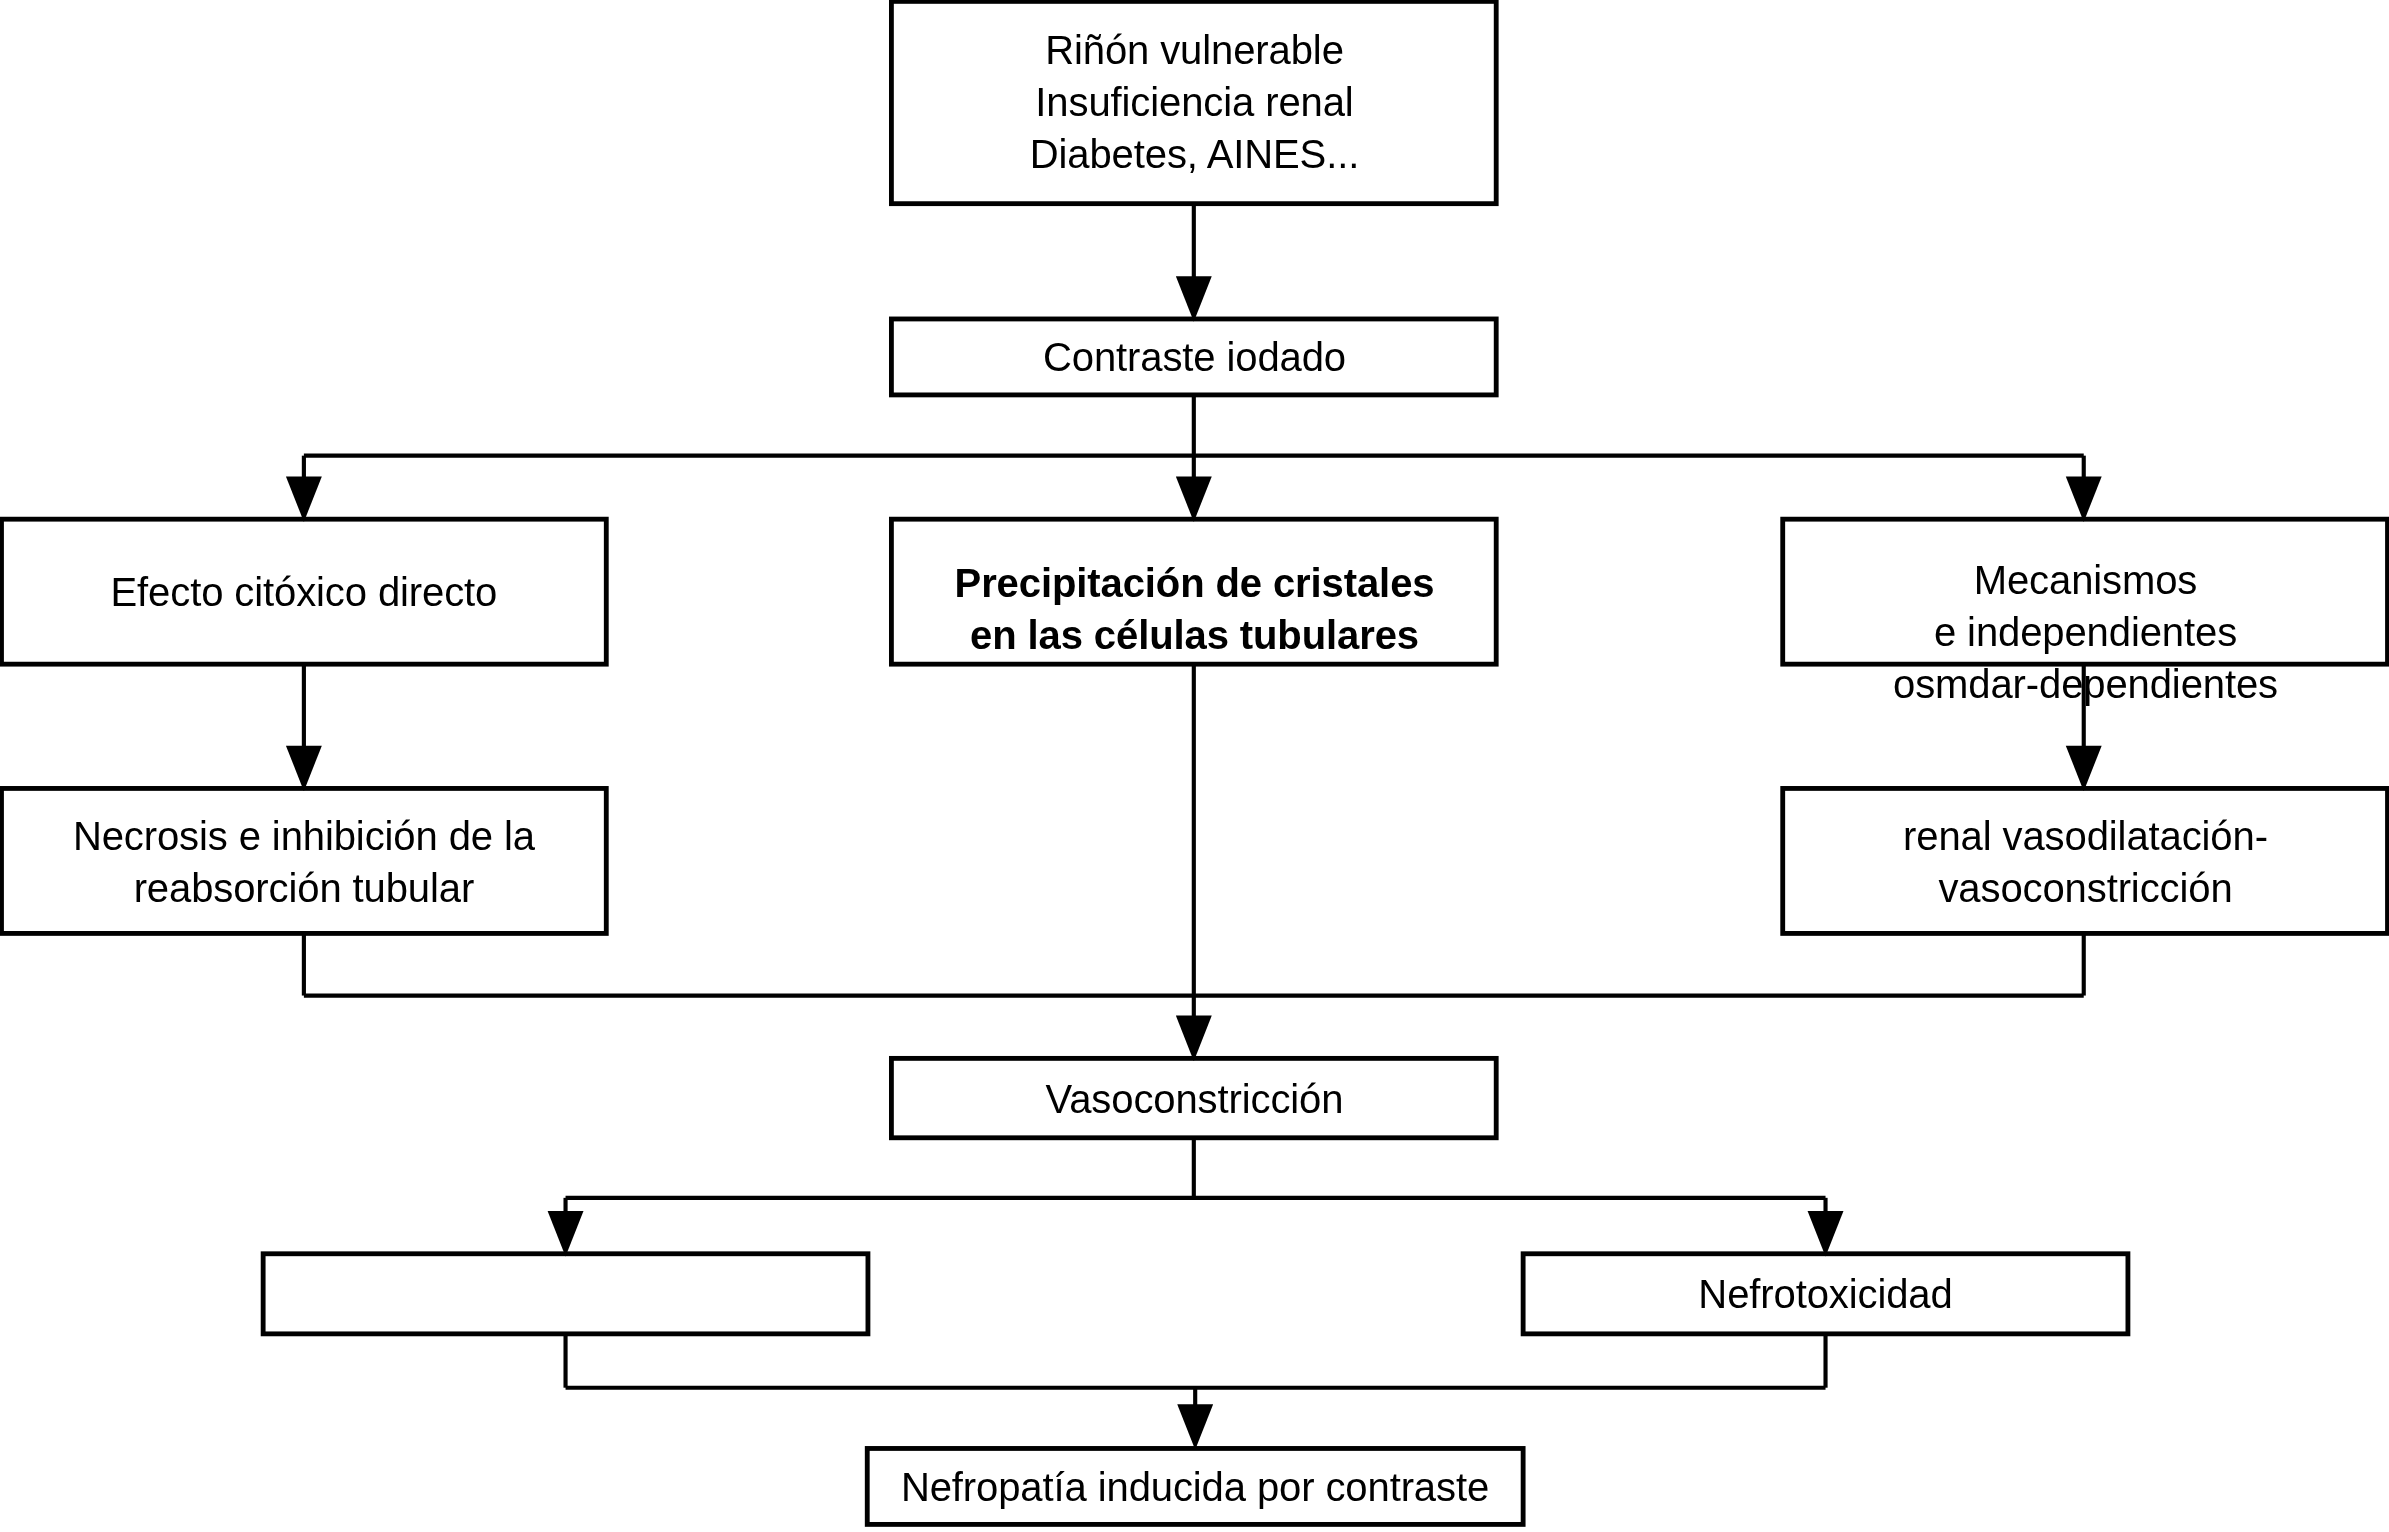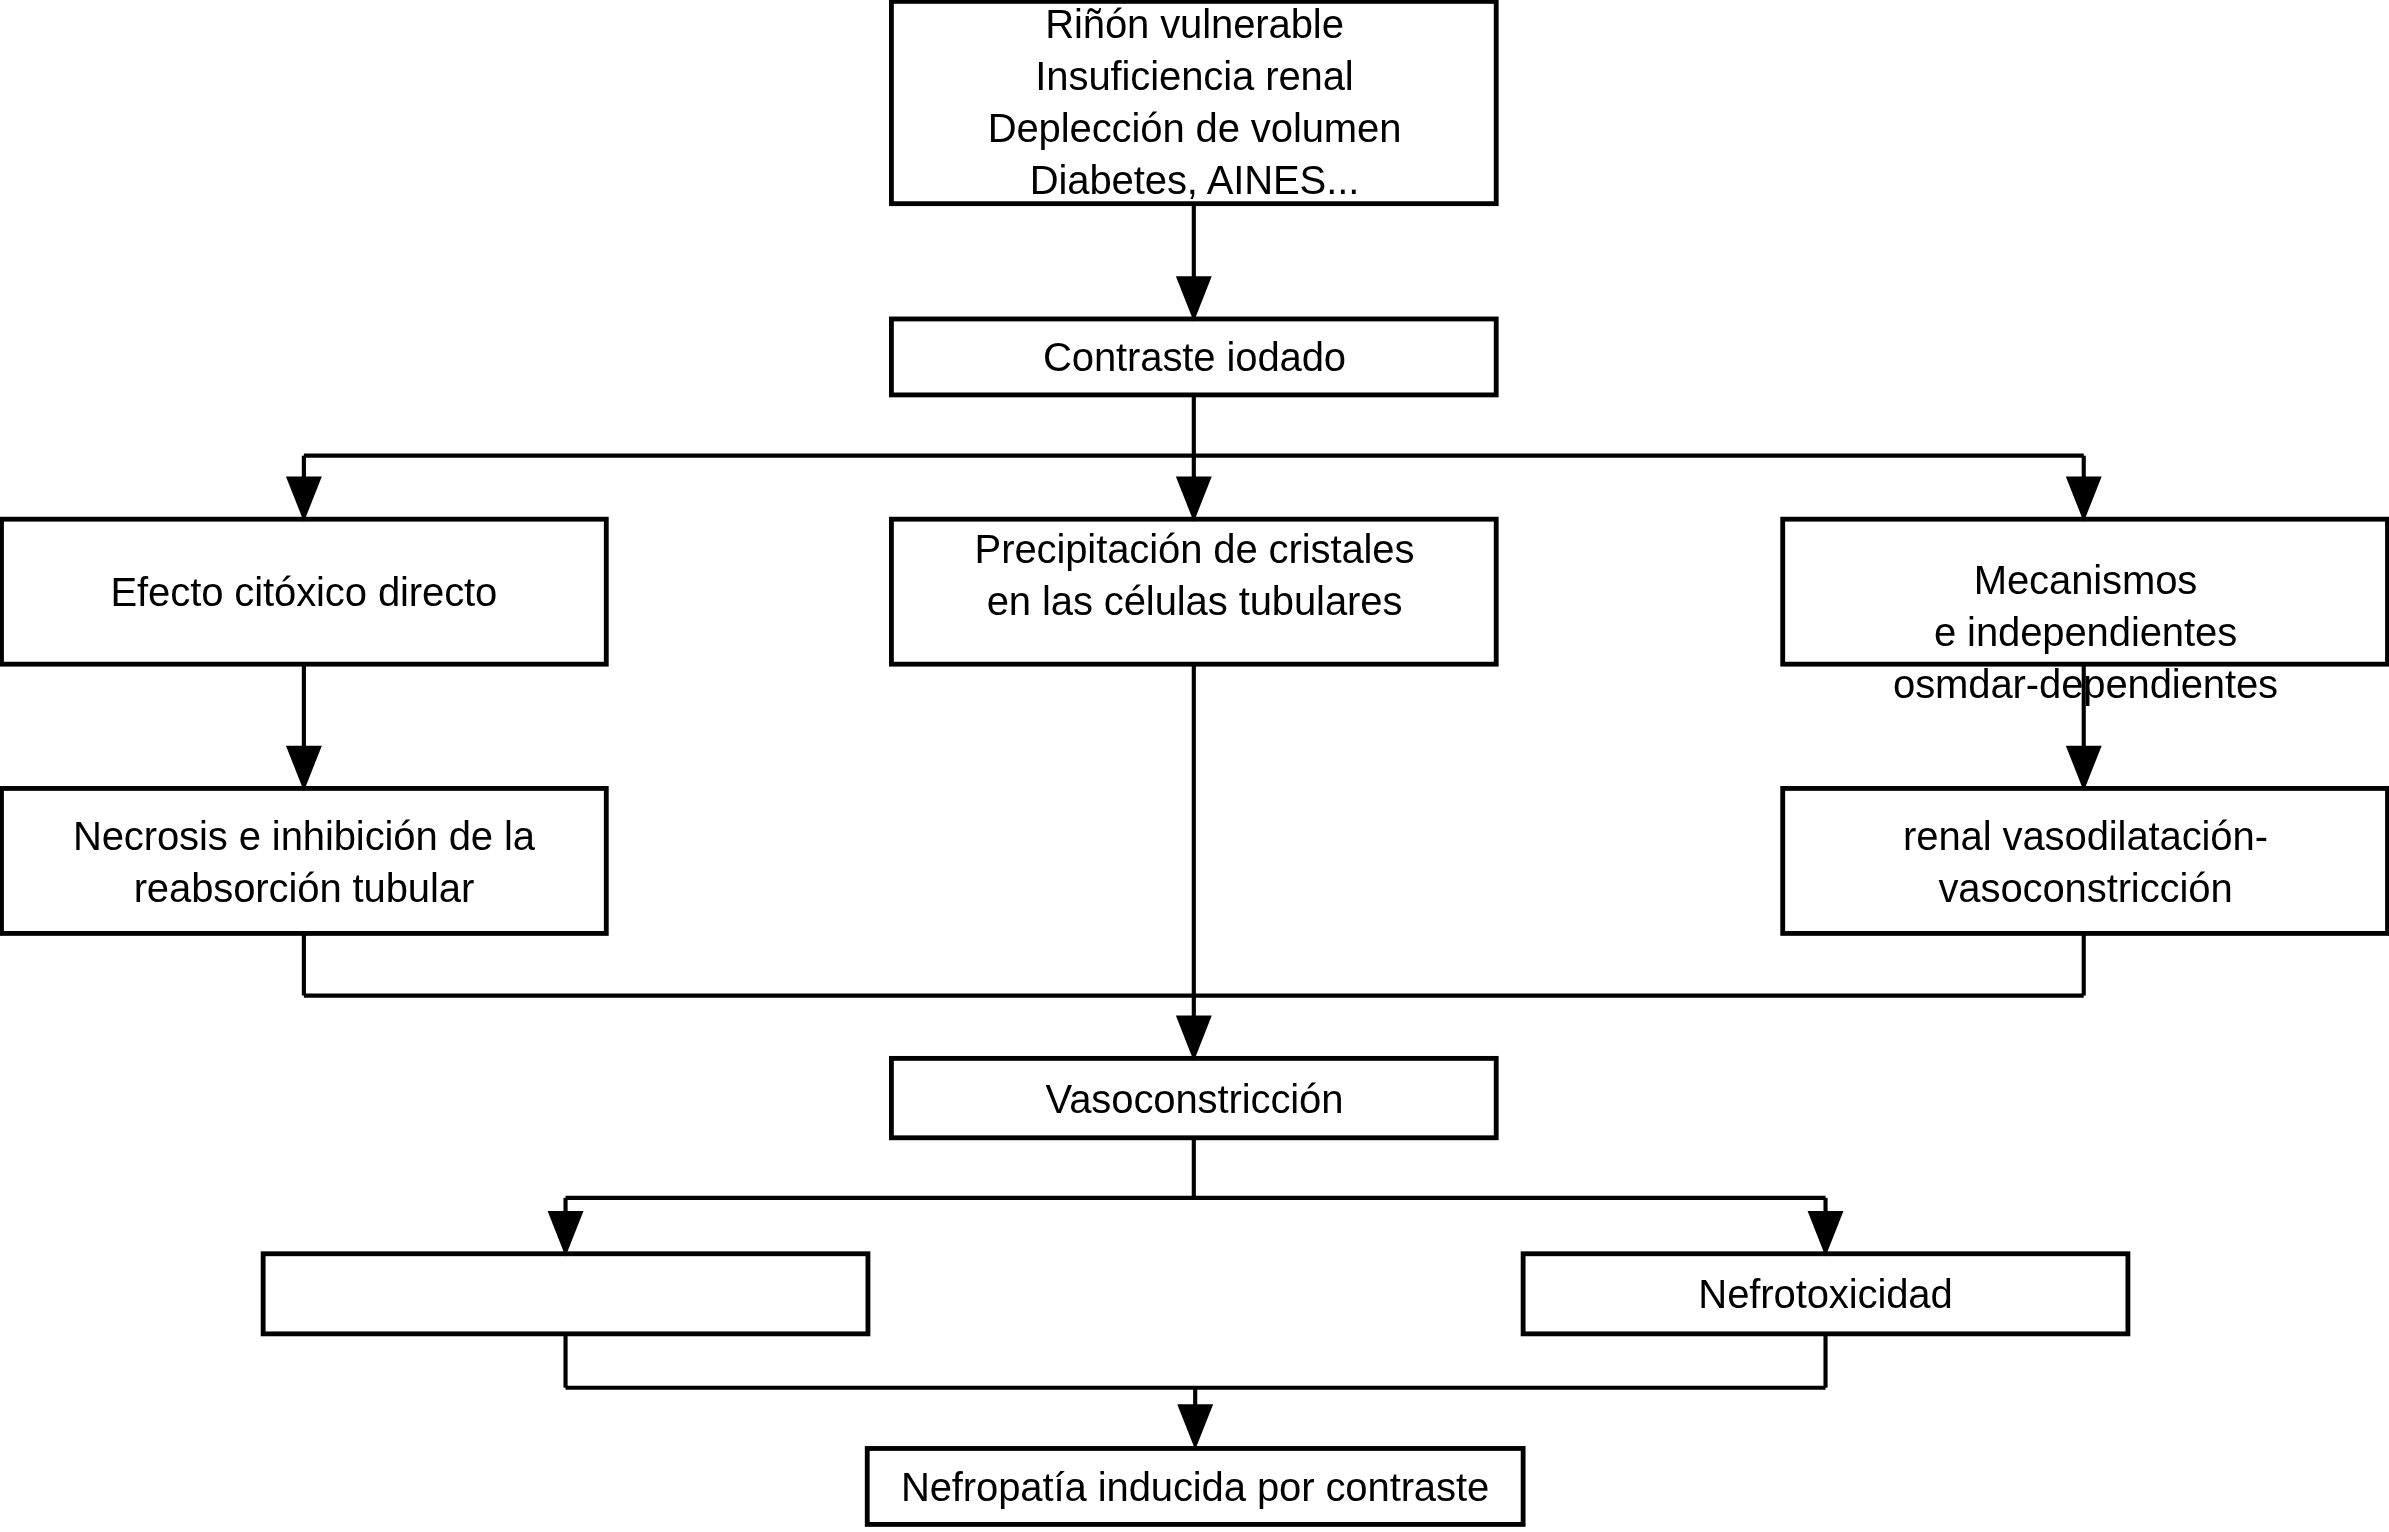--- a/index.html
+++ b/index.html
@@ -140,33 +140,32 @@
       <path class="connector" d="M 819 2010 L 2644 2010"></path>
       <path class="connector" d="M 1731 2010 L 1731 2072"></path>
       <polygon class="arrowhead" points="1731,2100 1705,2034 1757,2034"></polygon>
     </g>
 
   </svg>
 
   <div class="node-label" style="left:892px; top:1.4px; width:605px; height:202px;">
     <span>Riñón vulnerable</span>
     <span>Insuficiencia renal</span>
-    <span>Deplección de volumen</span>
     <span>Diabetes, AINES...</span>
   </div>
 
   <div class="node-label" style="left:892px; top:319px; width:605px; height:76px;">
     <span>Contraste iodado</span>
   </div>
 
   <div class="node-label" style="left:1.4px; top:519px; width:605px; height:145px;">
     <span>Efecto citóxico directo</span>
   </div>
 
-  <div class="node-label" style="left:892px; top:502px; width:605px; height:145px;">
+  <div class="node-label" style="left:892px; top:536px; width:605px; height:145px;font-weight:bold;">
     <span>Precipitación de cristales</span>
     <span>en las células tubulares</span>
   </div>
 
   <div class="node-label" style="left:1783px; top:519px; width:605px; height:145px;margin-top:40px;">
     <span>Mecanismos</span>
     <span>e independientes</span>
     <span>osmdar-dependientes</span>
   </div>
 

